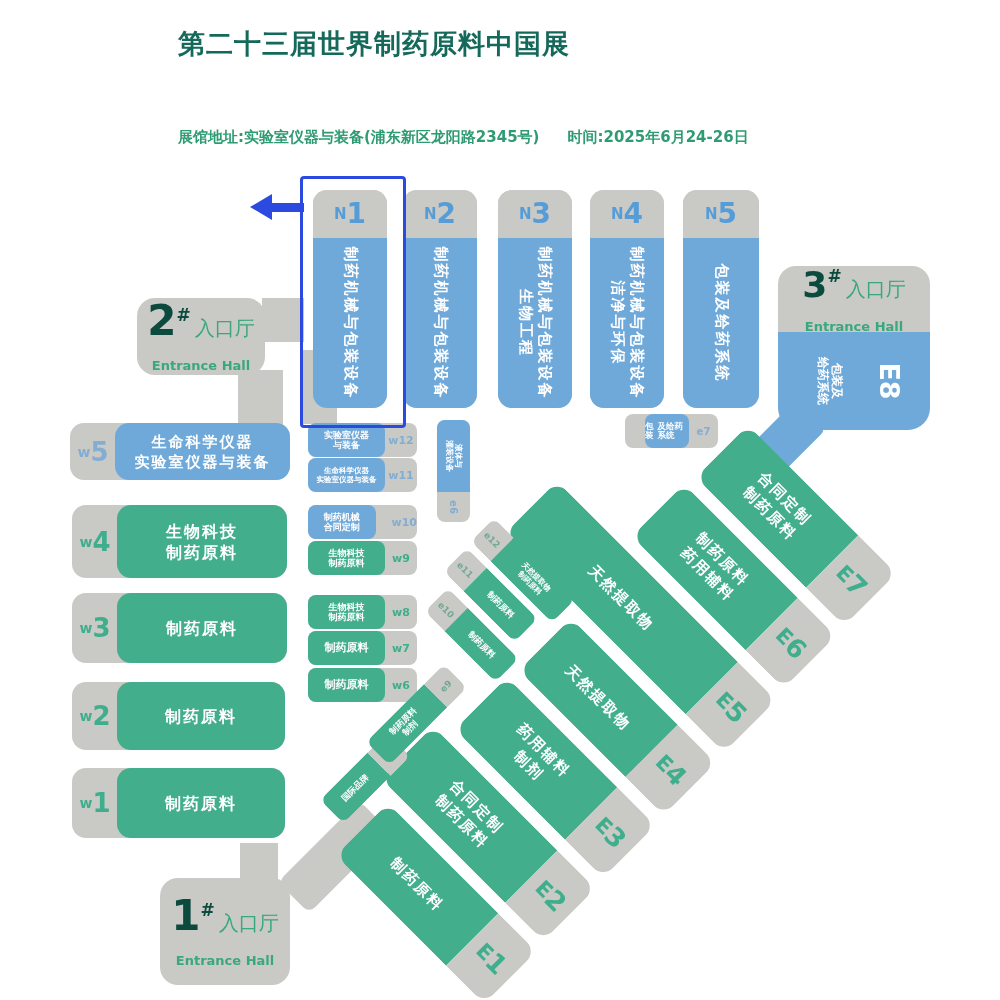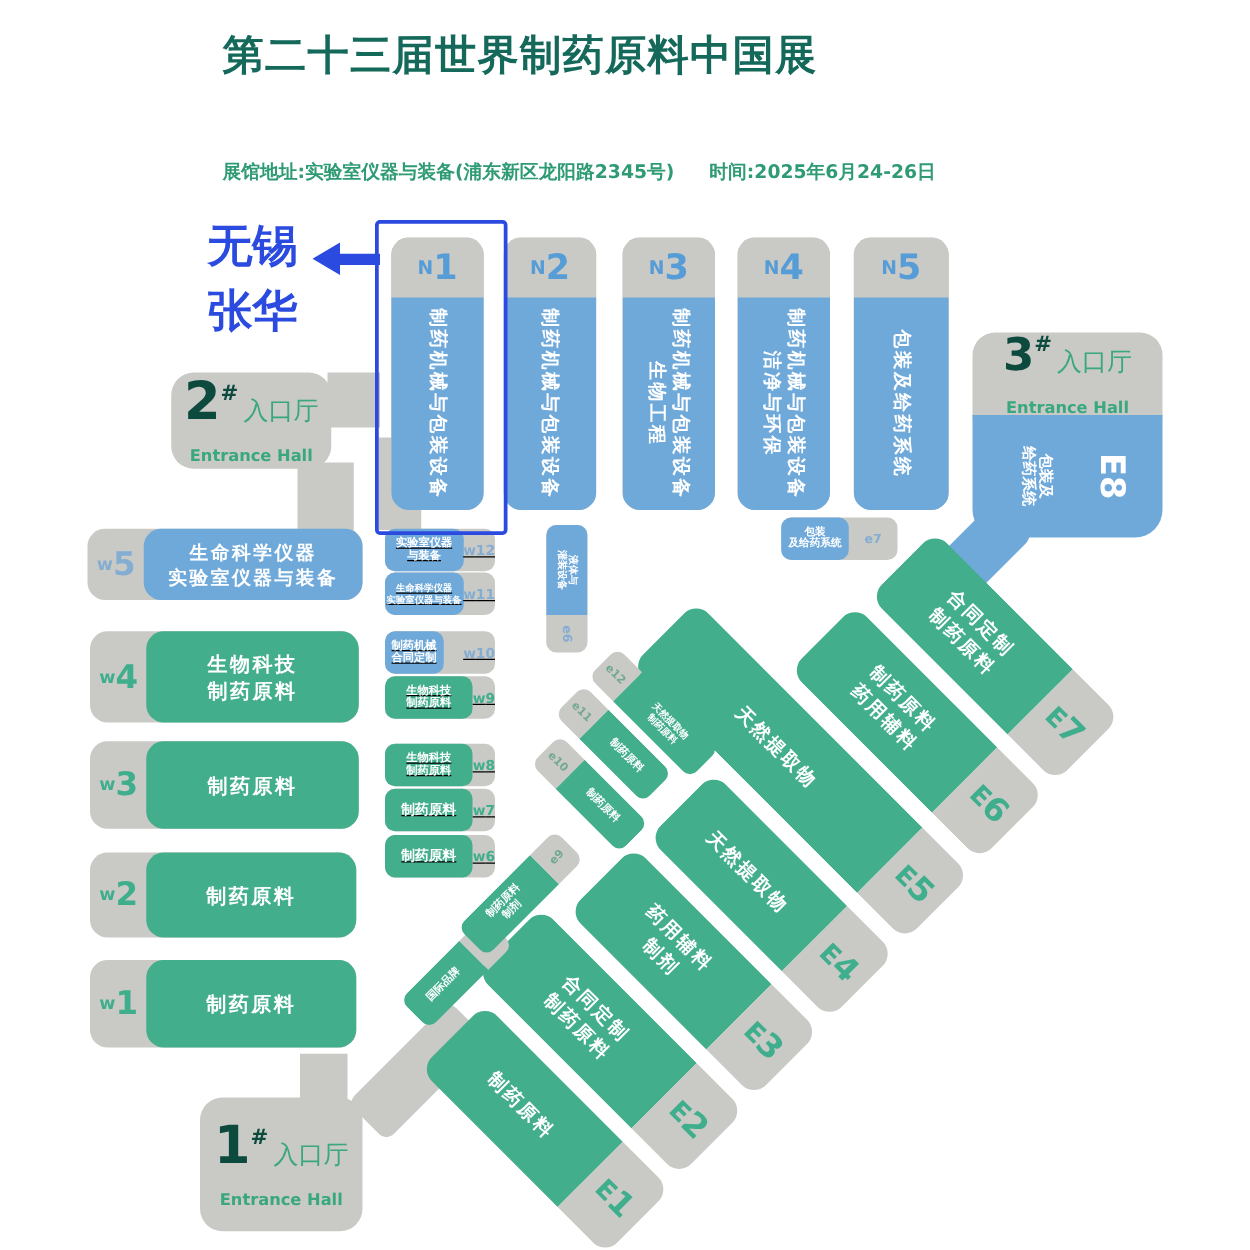--- a/index.html
+++ b/index.html
@@ -1,20 +1,20 @@
 <!DOCTYPE html>
 <html style="--title-green: #15695a; --info-green: #2f9b74; --hall-blue: #6fa9da; --hall-green: #43ae8c; --gray: #c9c9c6; --annotation-blue: #2b4be0; --entrance-dark: #0d4a3e; --entrance-green: #3aa87e; --n-label-blue: #569dd8; --tab-green: #3fae8d; --tab-blue: #84add2; --tab-sm: #74a894;"><head>
 <meta charset="utf-8">
 <style>
   html,body{margin:0;padding:0;background:#fff;}
   #stage{position:relative;width:1000px;height:1000px;background:#fff;overflow:hidden;
          font-family:"DejaVu Sans","Liberation Sans",sans-serif;}
   .abs{position:absolute;}
   
-  .title{left:178px;top:24px;font-size:33px;font-weight:bold;color:var(--title-green);line-height:40px;letter-spacing:1px;}
+  .title{left:178px;top:24px;font-size:27px;font-weight:bold;color:var(--title-green);line-height:40px;letter-spacing:1px;}
   .info{left:178px;top:128px;font-size:15px;font-weight:bold;color:var(--info-green);}
   .info span{margin-right:28px;}
   
   .note{left:166px;top:172px;font-size:36px;font-weight:bold;color:var(--annotation-blue);line-height:52px;z-index:8;}
   .arrow-tail{left:270px;top:203px;width:34px;height:9px;background:var(--annotation-blue);z-index:8;}
   .arrow-head{left:250px;top:194px;width:0;height:0;border-top:13px solid transparent;border-bottom:13px solid transparent;border-right:22px solid var(--annotation-blue);z-index:8;}
   .hilite{left:300px;top:176px;width:100px;height:246px;border:3px solid var(--annotation-blue);border-radius:4px;z-index:7;background:transparent;}
   
   .cor{background:var(--gray);z-index:1;}
   
@@ -35,34 +35,34 @@
   
   .wbar{background:var(--gray);border-radius:14px;z-index:2;}
   .wtab{position:absolute;left:0;top:0;bottom:0;width:46px;display:flex;align-items:center;justify-content:center;font-weight:bold;}
   .wtab .p{font-size:14px;}
   .wtab .n{font-size:26px;line-height:1;}
   .wbody{position:absolute;left:45px;right:0;top:0;bottom:0;border-radius:14px;display:flex;flex-direction:column;
          align-items:center;justify-content:center;color:#fff;font-weight:bold;font-size:16px;line-height:21px;letter-spacing:2px;}
   .blue{background:var(--hall-blue);} .green{background:var(--hall-green);}
   .lblue{color:var(--tab-blue);} .lgreen{color:var(--tab-green);}
   
-  .wsmall{left:308px;width:88px;height:34px;background:var(--gray);border-radius:8px;display:flex;z-index:3;text-decoration:underline;}
+  .wsmall{left:308px;width:109px;height:34px;background:var(--gray);border-radius:8px;display:flex;z-index:3;}
   .wsbody{width:77px;border-radius:8px;display:flex;flex-direction:column;align-items:center;justify-content:center;
           color:#fff;font-weight:bold;font-size:9px;line-height:10px;}
   .wsbody.tiny{font-size:7.5px;line-height:9px;}
   .wstab{flex:1;display:flex;align-items:center;justify-content:center;font-size:11px;font-weight:bold;}
   
   .e6box{left:437px;top:420px;width:33px;height:102px;border-radius:8px;overflow:hidden;background:var(--gray);z-index:3;}
   .e6body{height:72px;background:var(--hall-blue);position:relative;}
   .e6body .vt{position:absolute;left:50%;top:50%;transform:translate(-50%,-50%) rotate(90deg);white-space:nowrap;
               color:#fff;font-weight:bold;font-size:8px;line-height:9px;text-align:center;}
   .e6tab{height:30px;display:flex;align-items:center;justify-content:center;font-size:10px;font-weight:bold;transform:rotate(90deg);}
   .e7box{left:625px;top:414px;width:93px;height:34px;background:var(--gray);border-radius:8px;display:flex;z-index:3;}
-  .e7body{width:54px;background:var(--hall-blue);border-radius:8px;display:flex;flex-direction:column;align-items:center;justify-content:center;
-          color:#fff;font-weight:bold;font-size:8.5px;line-height:9.5px;}
+  .e7body{width:44px;background:var(--hall-blue);border-radius:8px;display:flex;flex-direction:row;align-items:center;justify-content:center;
+          color:#fff;font-weight:bold;font-size:8.5px;line-height:9.5px;margin-left:20px;}
   
   .e3box{left:778px;top:266px;width:152px;height:68px;border-radius:18px 18px 0 0;z-index:2;}
   .e8body{left:778px;top:332px;width:152px;height:98px;background:var(--hall-blue);border-radius:0 0 22px 22px;z-index:2;}
   .e8tail{left:798px;top:398px;width:42px;height:92px;background:var(--hall-blue);border-radius:10px;
           transform:rotate(45deg);transform-origin:top left;z-index:1;}
   .e8t{position:absolute;left:34%;top:50%;transform:translate(-50%,-50%) rotate(90deg);white-space:nowrap;
        color:#fff;font-weight:bold;font-size:12px;line-height:14px;text-align:center;}
   .e8id{position:absolute;left:73%;top:50%;transform:translate(-50%,-50%) rotate(90deg);color:#fff;font-weight:bold;font-size:27px;}
   
   .ebar{height:74px;transform:rotate(45deg);transform-origin:top left;display:flex;border-radius:14px;overflow:hidden;z-index:2;}
@@ -85,24 +85,20 @@
 
 <div id="stage">
 
   <div class="abs title">
     <div>第二十三届世界制药原料中国展</div>
   </div>
   <div class="abs info">
     <span>展馆地址:实验室仪器与装备(浦东新区龙阳路2345号)</span><span>时间:2025年6月24-26日</span>
   </div>
 
-  <div class="abs note">
-    <div>无锡</div>
-    <div>张华</div>
-  </div>
   <div class="abs arrow-tail"></div>
   <div class="abs arrow-head"></div>
   <div class="abs hilite"></div>
 
   <div class="abs cor" style="left:262px;top:298px;width:42px;height:44px;"></div>
   <div class="abs cor" style="left:303px;top:350px;width:34px;height:74px;"></div>
   <div class="abs cor" style="left:238px;top:370px;width:45px;height:58px;"></div>
   <div class="abs cor" style="left:240px;top:843px;width:38px;height:40px;"></div>
   <div class="abs cor" style="left:278px;top:882px;width:115px;height:44px;transform:rotate(-45deg);transform-origin:top left;border-radius:8px;"></div>
 

